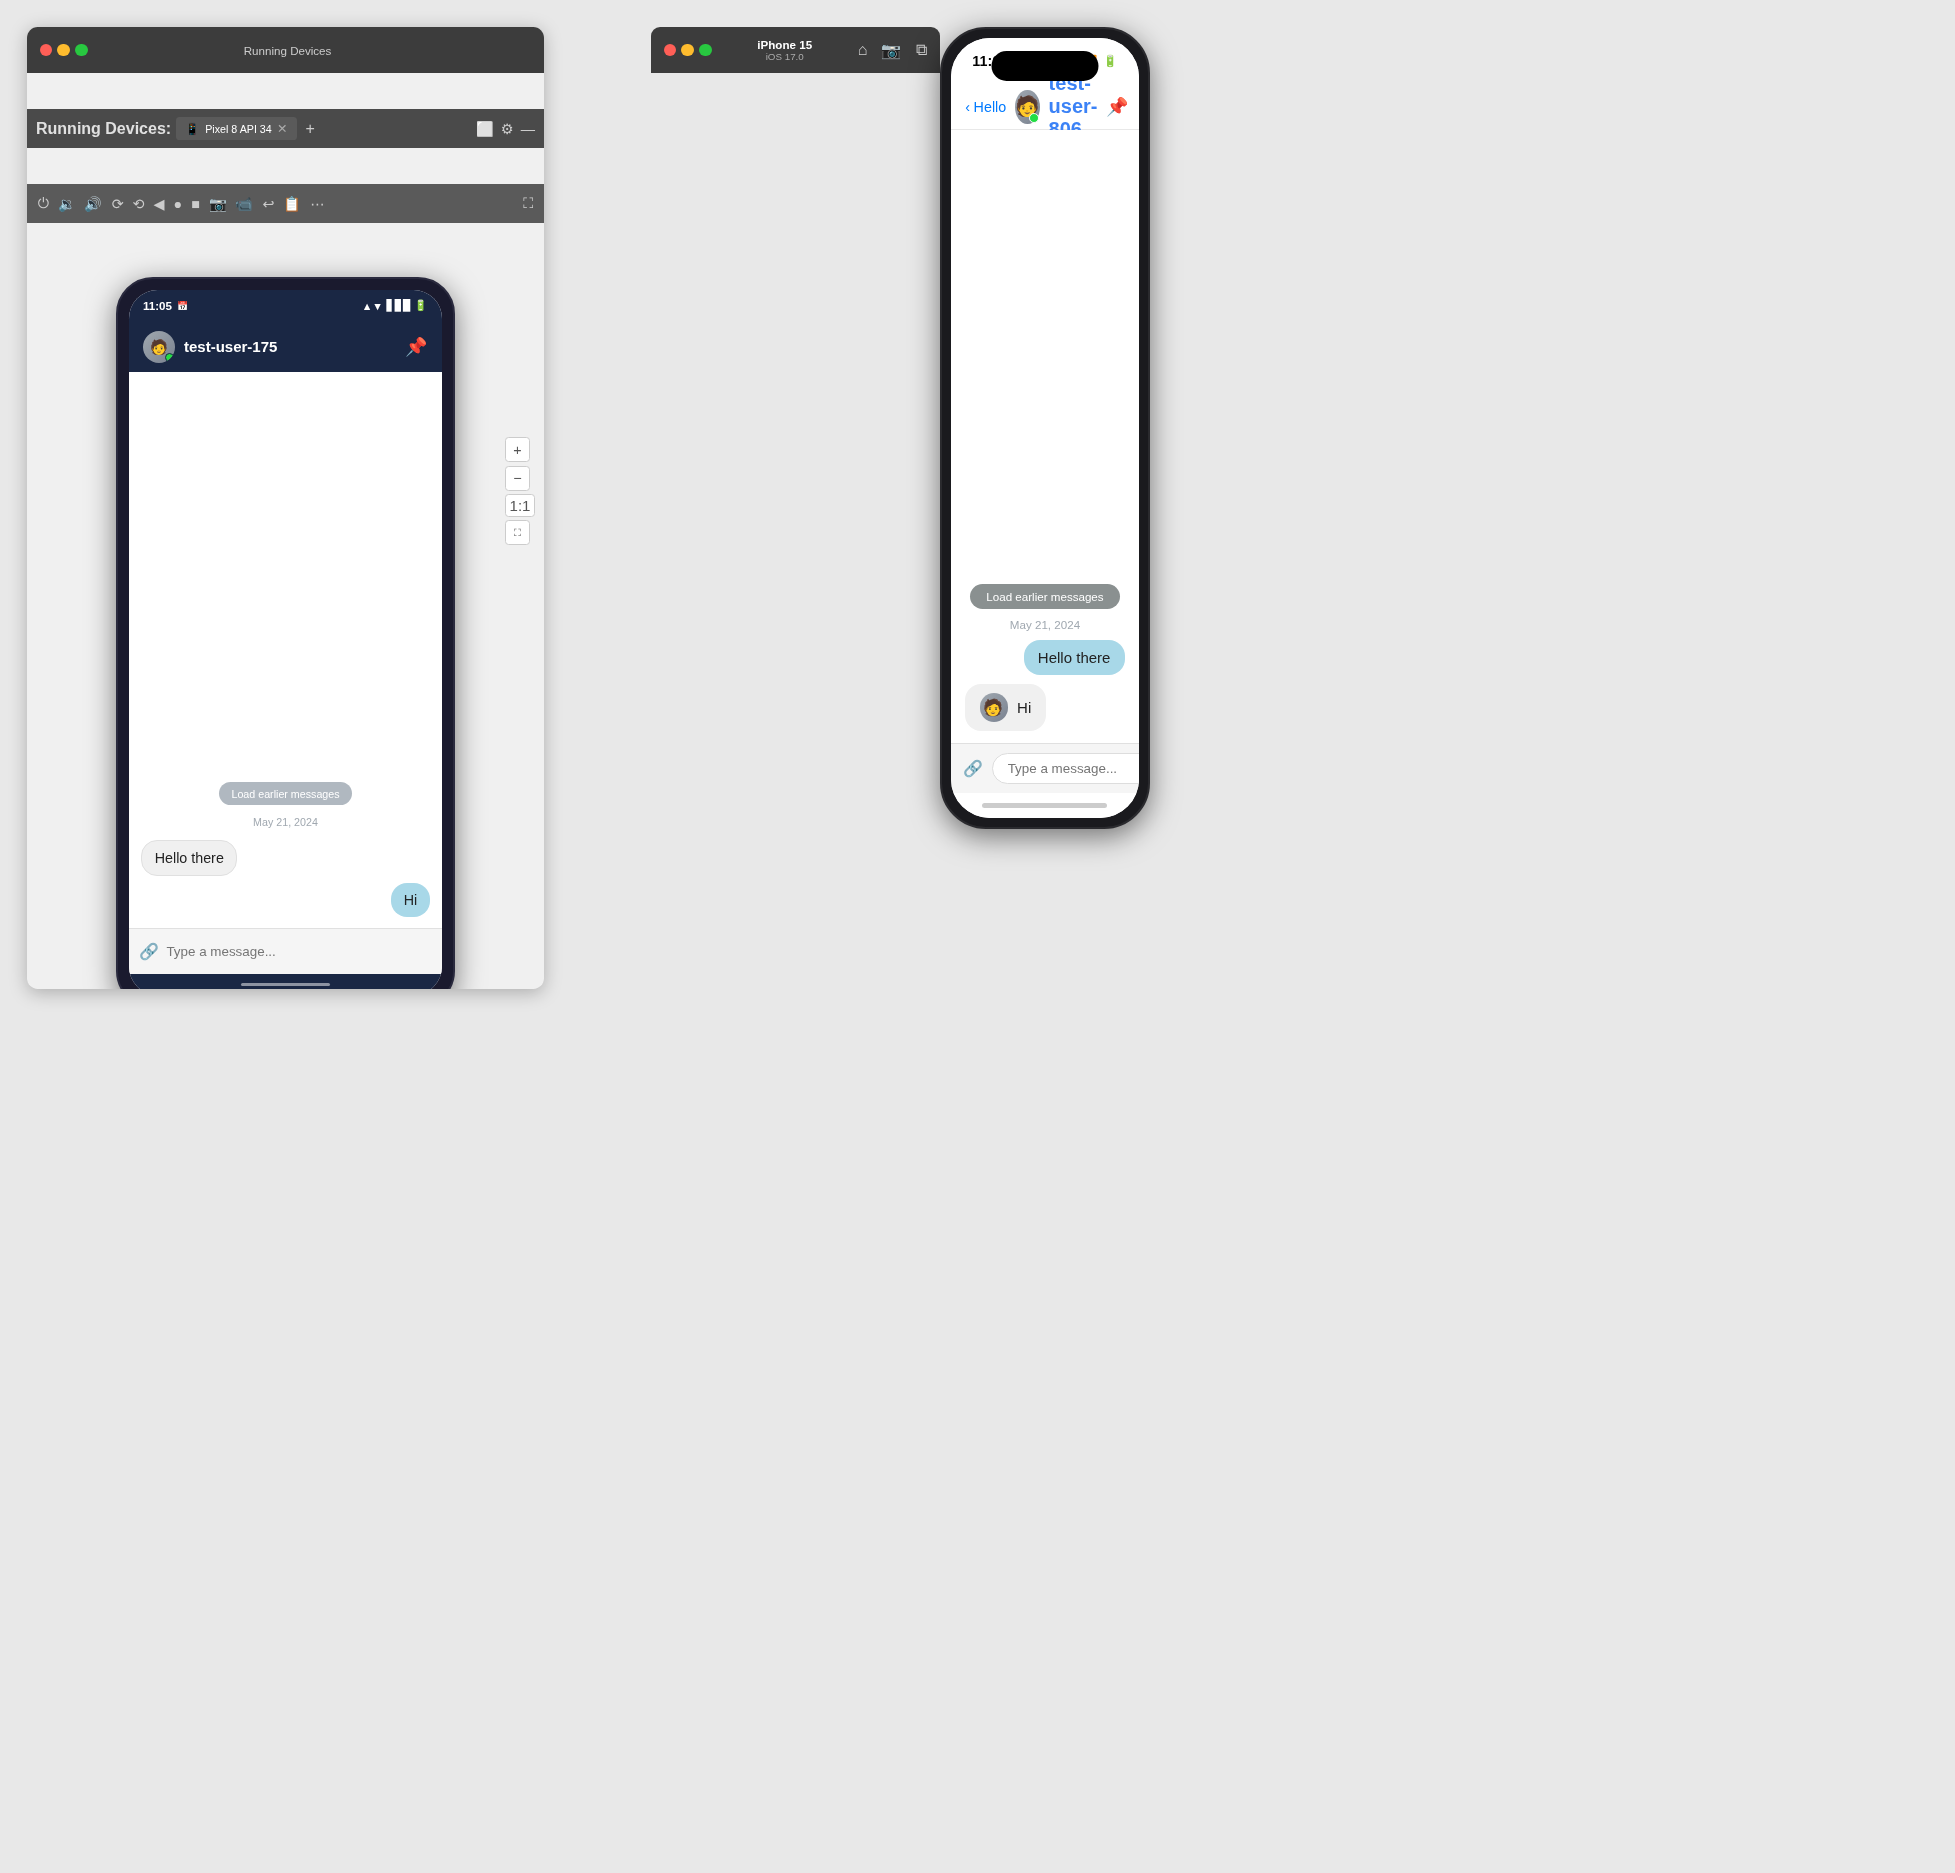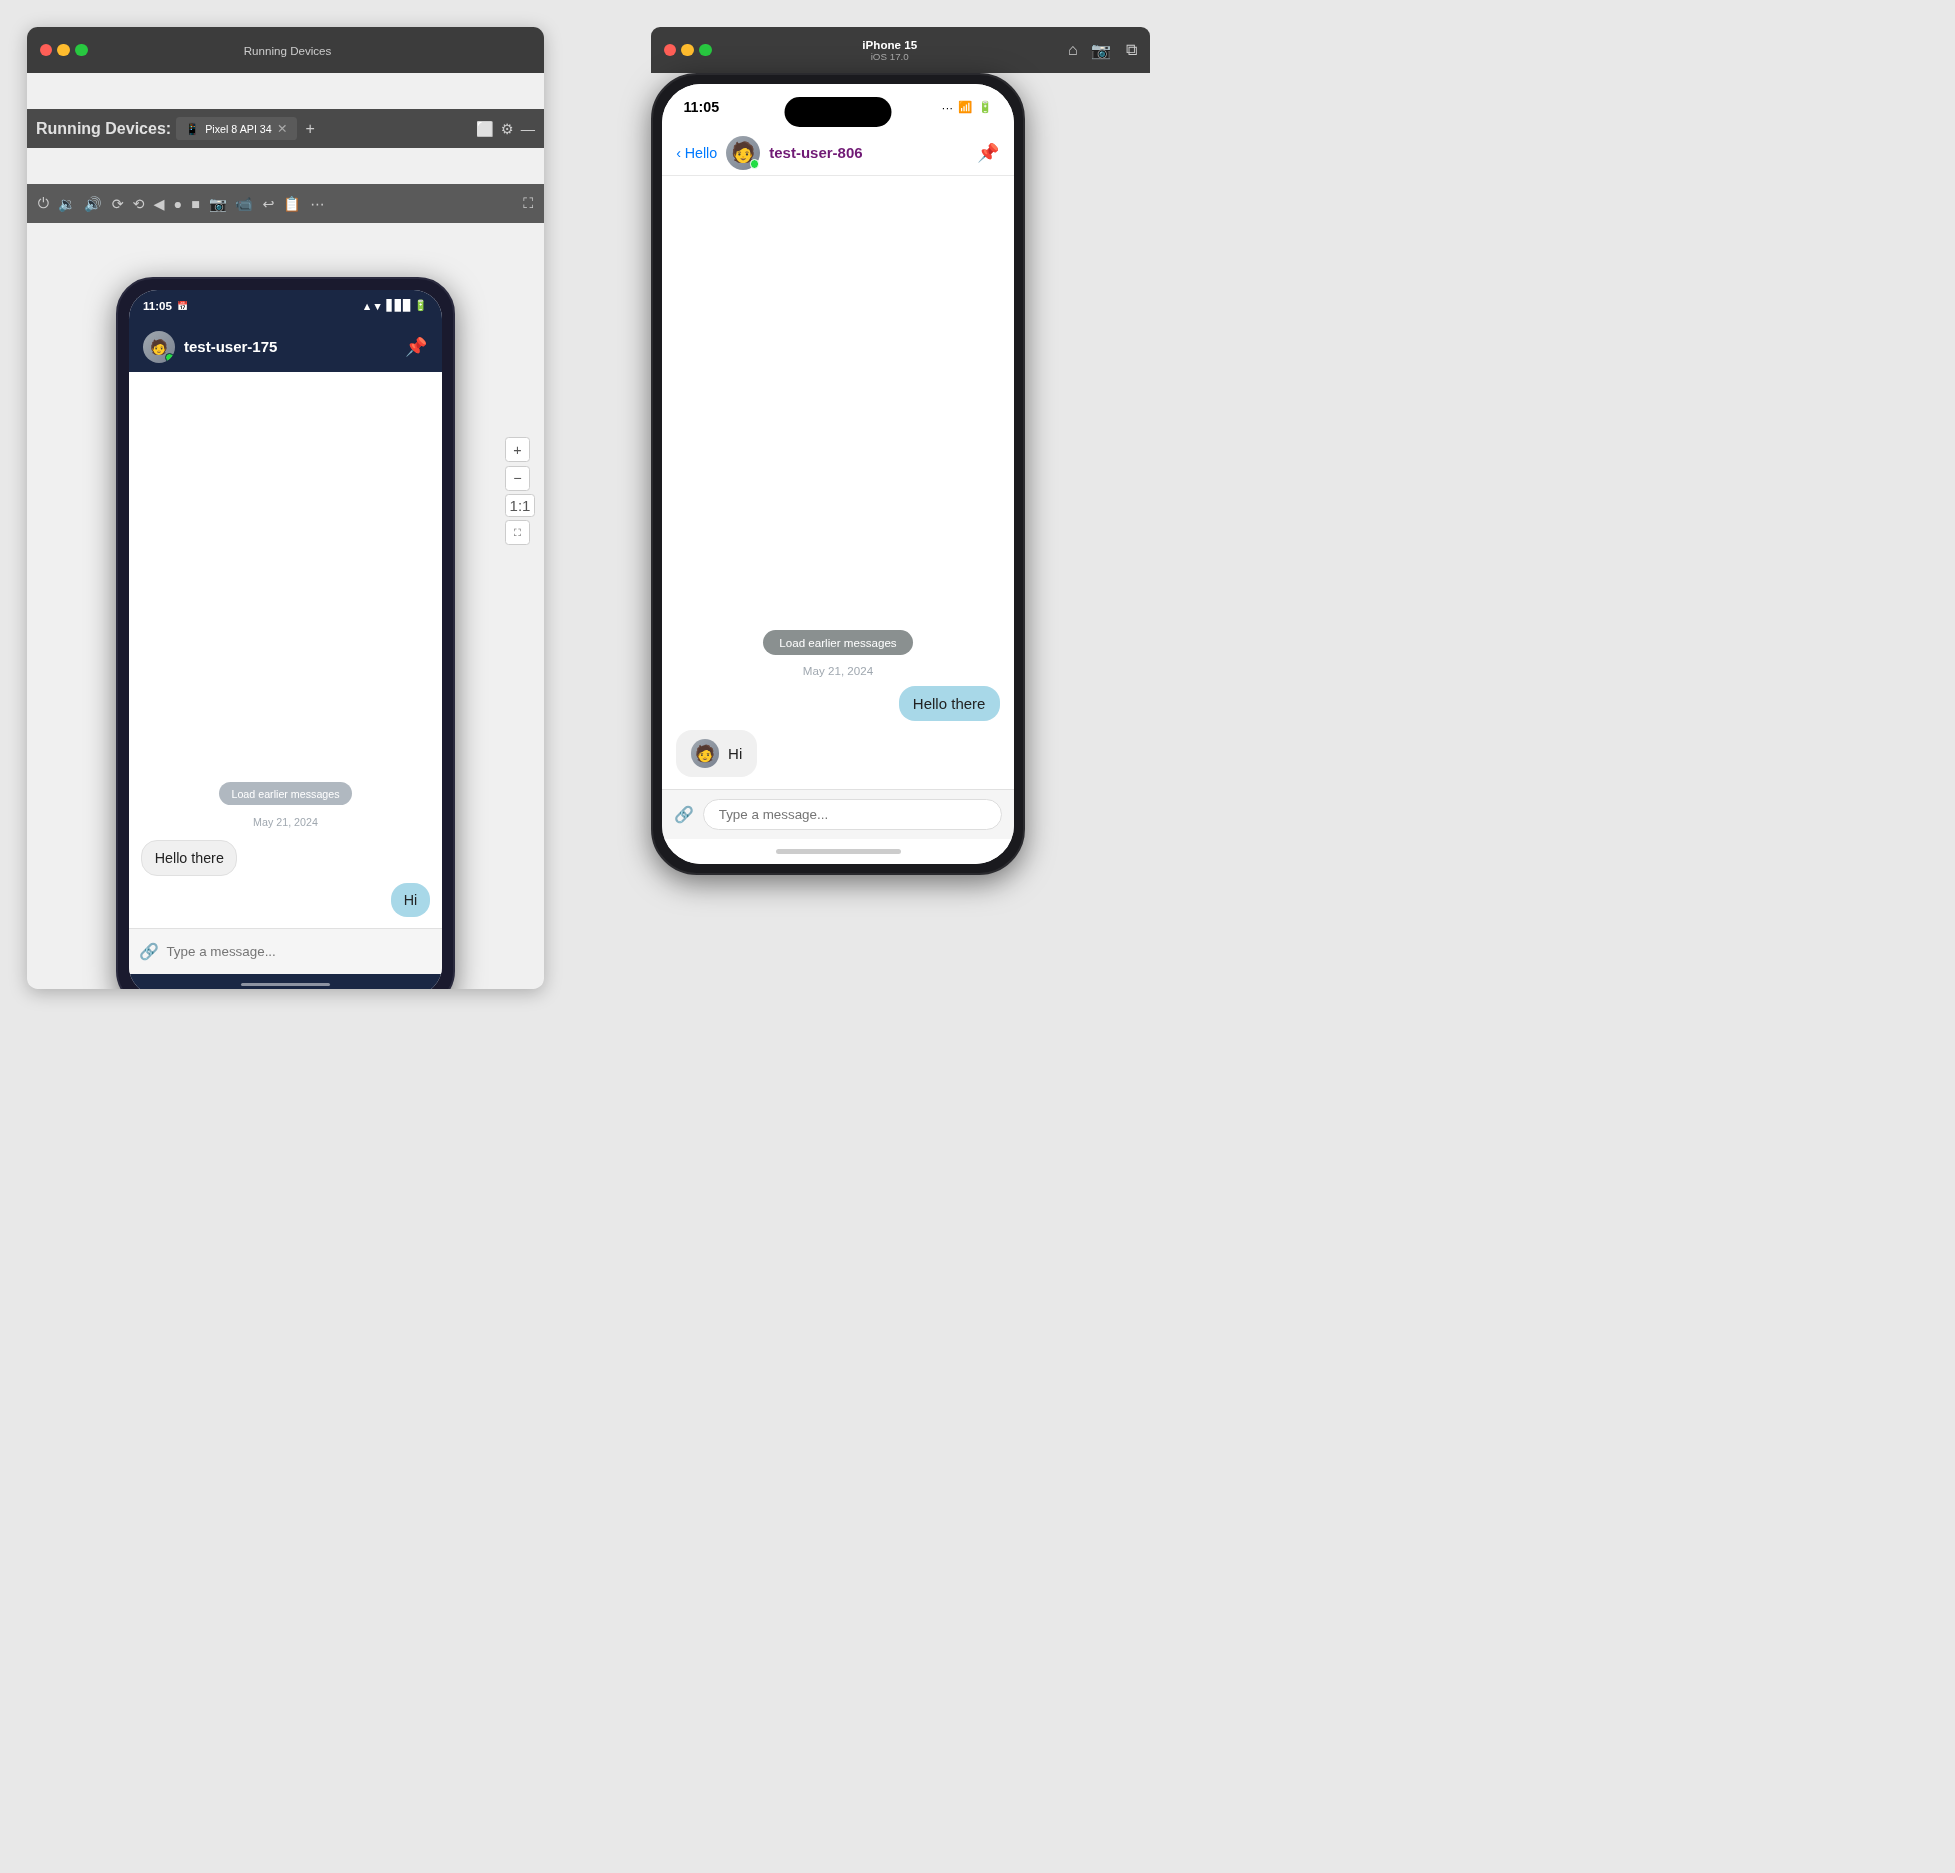--- a/index.html
+++ b/index.html
@@ -360,21 +360,21 @@
       font-size: 15px;
       text-align: center;
       color: #555;
     }
 
     
     .ios-panel {
       width: 499px;
       margin: 27px 0 0 107px;
       display: flex;
-      flex-direction: column;
+      flex-direction: row;
       align-items: flex-start;
     }
 
     .ios-toolbar {
       background: #3c3c3c;
       height: 46px;
       border-radius: 9px 9px 0 0;
       width: 100%;
       display: flex;
       align-items: center;
@@ -508,22 +508,22 @@
       bottom: 0.9px;
       right: 0.9px;
       width: 9.8px;
       height: 9.8px;
       border-radius: 50%;
       background: #22dd44;
       border: 1.8px solid #fff;
     }
 
     .ios-chat-username {
-      color: #701a75;
-      font-size: 15px;
+      color: #3b82f6;
+      font-size: 20px;
       font-weight: 600;
       flex: 1;
     }
 
     .ios-pin-icon {
       color: #555;
       font-size: 18px;
     }
 
     .ios-chat-body {

